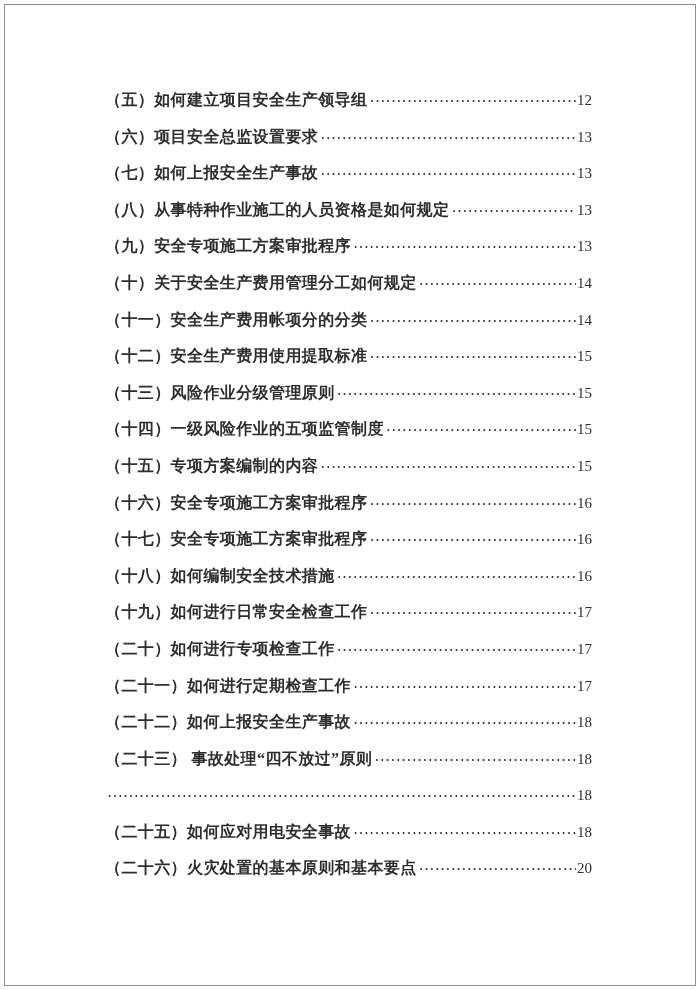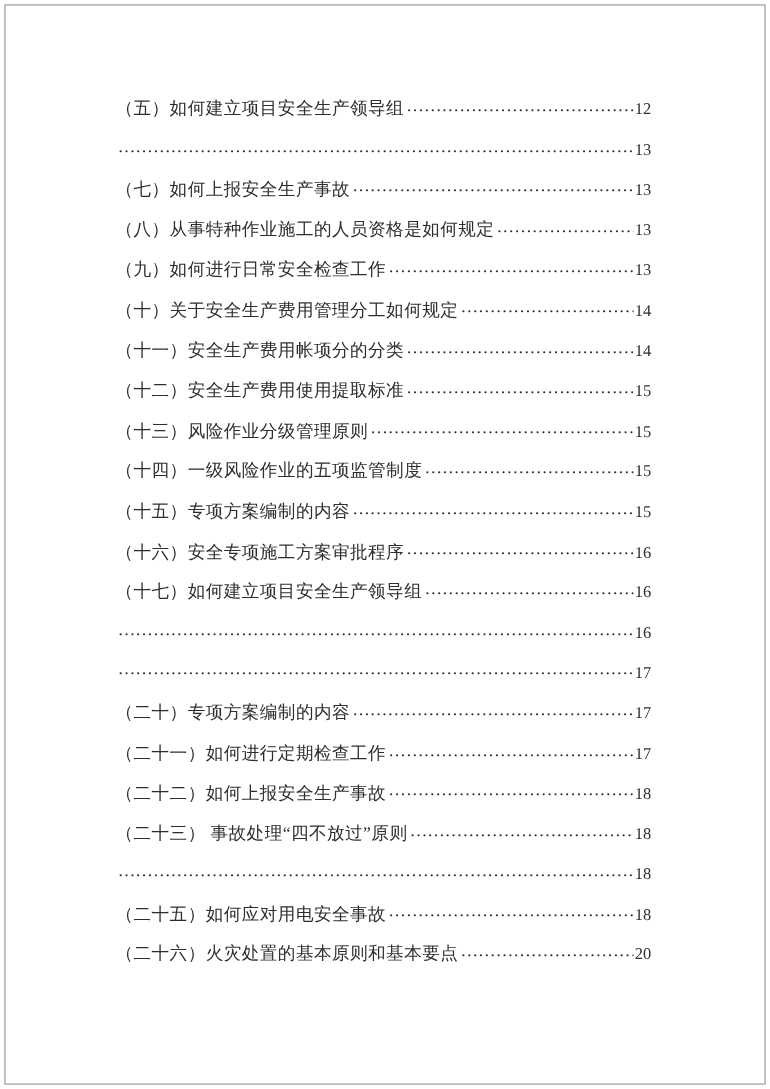--- a/index.html
+++ b/index.html
@@ -35,20 +35,21 @@
     height: 36.6px;
     display: flex;
     align-items: baseline;
     line-height: 36.6px;
     font-size: 16px;
   }
   .toc-title {
     white-space: nowrap;
     letter-spacing: 0.4px;
     flex: 0 0 auto;
+    font-weight: bold;
   }
   .toc-leader {
     flex: 1 1 auto;
     overflow: hidden;
     white-space: nowrap;
     letter-spacing: 0;
     position: relative;
     top: -3px;
     margin: 0 1px 0 2px;
     min-width: 0;
@@ -65,38 +66,39 @@
 <div class="page-frame"></div>
 
 <div class="toc">
   <div class="toc-row">
     <span class="toc-title">（五）如何建立项目安全生产领导组</span>
     <span class="toc-leader">………………………………………………………………………………………………………………………………………………………………</span>
     <span class="toc-page">12</span>
   </div>
 
   <div class="toc-row">
+    <span class="toc-title">（六）项目安全总监设置要求</span>
     <span class="toc-leader">………………………………………………………………………………………………………………………………………………………………</span>
     <span class="toc-page">13</span>
   </div>
 
   <div class="toc-row">
     <span class="toc-title">（七）如何上报安全生产事故</span>
     <span class="toc-leader">………………………………………………………………………………………………………………………………………………………………</span>
     <span class="toc-page">13</span>
   </div>
 
   <div class="toc-row">
     <span class="toc-title">（八）从事特种作业施工的人员资格是如何规定</span>
     <span class="toc-leader">………………………………………………………………………………………………………………………………………………………………</span>
     <span class="toc-page">13</span>
   </div>
 
   <div class="toc-row">
-    <span class="toc-title">（九）如何进行日常安全检查工作</span>
+    <span class="toc-title">（九）安全专项施工方案审批程序</span>
     <span class="toc-leader">………………………………………………………………………………………………………………………………………………………………</span>
     <span class="toc-page">13</span>
   </div>
 
   <div class="toc-row">
     <span class="toc-title">（十）关于安全生产费用管理分工如何规定</span>
     <span class="toc-leader">………………………………………………………………………………………………………………………………………………………………</span>
     <span class="toc-page">14</span>
   </div>
 
@@ -130,37 +132,39 @@
     <span class="toc-page">15</span>
   </div>
 
   <div class="toc-row">
     <span class="toc-title">（十六）安全专项施工方案审批程序</span>
     <span class="toc-leader">………………………………………………………………………………………………………………………………………………………………</span>
     <span class="toc-page">16</span>
   </div>
 
   <div class="toc-row">
-    <span class="toc-title">（十七）如何建立项目安全生产领导组</span>
+    <span class="toc-title">（十七）安全专项施工方案审批程序</span>
     <span class="toc-leader">………………………………………………………………………………………………………………………………………………………………</span>
     <span class="toc-page">16</span>
   </div>
 
   <div class="toc-row">
+    <span class="toc-title">（十八）如何编制安全技术措施</span>
     <span class="toc-leader">………………………………………………………………………………………………………………………………………………………………</span>
     <span class="toc-page">16</span>
   </div>
 
   <div class="toc-row">
+    <span class="toc-title">（十九）如何进行日常安全检查工作</span>
     <span class="toc-leader">………………………………………………………………………………………………………………………………………………………………</span>
     <span class="toc-page">17</span>
   </div>
 
   <div class="toc-row">
-    <span class="toc-title">（二十）专项方案编制的内容</span>
+    <span class="toc-title">（二十）如何进行专项检查工作</span>
     <span class="toc-leader">………………………………………………………………………………………………………………………………………………………………</span>
     <span class="toc-page">17</span>
   </div>
 
   <div class="toc-row">
     <span class="toc-title">（二十一）如何进行定期检查工作</span>
     <span class="toc-leader">………………………………………………………………………………………………………………………………………………………………</span>
     <span class="toc-page">17</span>
   </div>
 

